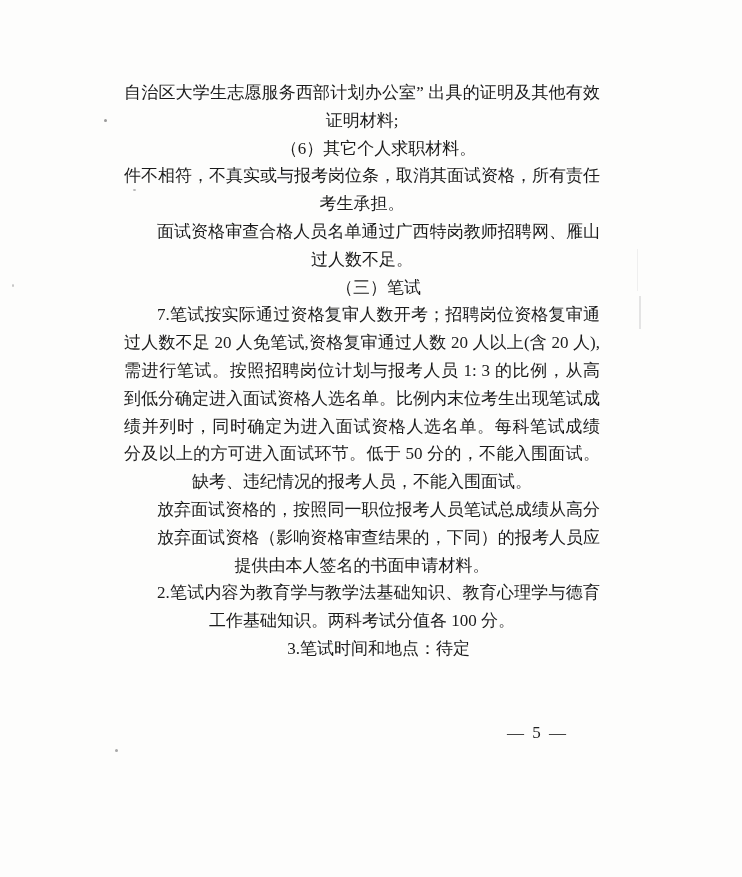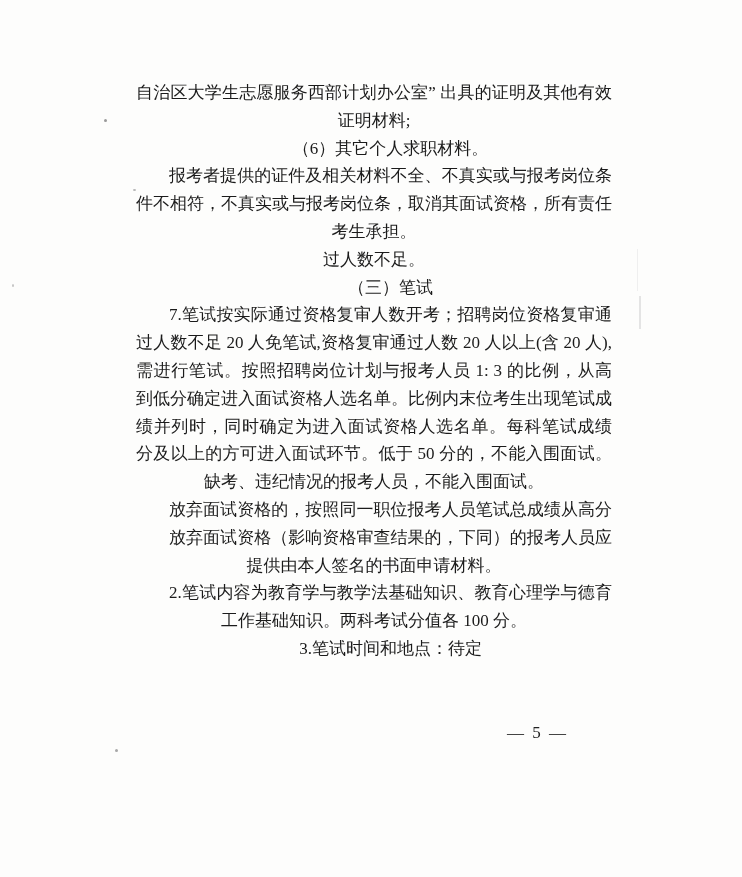--- a/index.html
+++ b/index.html
@@ -11,21 +11,21 @@
     position: relative;
     width: 742px;
     height: 877px;
     background: #fdfdfc;
     overflow: hidden;
     font-family: "Liberation Serif", "DejaVu Serif", serif;
     color: #1b1b1b;
   }
   .textblock {
     position: absolute;
-    left: 136px;
+    left: 124px;
     top: 79px;
     width: 476px;
     font-size: 17px;
     line-height: 27.8px;
   }
   .line {
     height: 27.8px;
     overflow: hidden;
     text-align: center;
   }
@@ -69,23 +69,23 @@
 </style>
 </head>
 <body>
 
 <div class="page">
 
   <div class="textblock">
     <div class="line j">自治区大学生志愿服务西部计划办公室” 出具的证明及其他有效</div>
     <div class="line">证明材料;</div>
     <div class="line ind">（6）其它个人求职材料。</div>
-    <div class="line ind j">报考者提供的证件及相关材料不全、不真实或与报考岗位条</div>
     <div class="line j">件不相符，不真实或与报考岗位条，取消其面试资格，所有责任由</div>
     <div class="line">考生承担。</div>
+    <div class="line ind j">面试资格审查合格人员名单通过广西特岗教师招聘网、雁山</div>
     <div class="line">过人数不足。</div>
     <div class="line ind">（三）笔试</div>
     <div class="line ind j">7.笔试按实际通过资格复审人数开考；招聘岗位资格复审通</div>
     <div class="line j">过人数不足 20 人免笔试,资格复审通过人数 20 人以上(含 20 人),</div>
     <div class="line j">需进行笔试。按照招聘岗位计划与报考人员 1: 3 的比例，从高分</div>
     <div class="line j">到低分确定进入面试资格人选名单。比例内末位考生出现笔试成</div>
     <div class="line j">绩并列时，同时确定为进入面试资格人选名单。每科笔试成绩 50</div>
     <div class="line j">分及以上的方可进入面试环节。低于 50 分的，不能入围面试。有</div>
     <div class="line">缺考、违纪情况的报考人员，不能入围面试。</div>
     <div class="line ind j">放弃面试资格的，按照同一职位报考人员笔试总成绩从高分</div>

